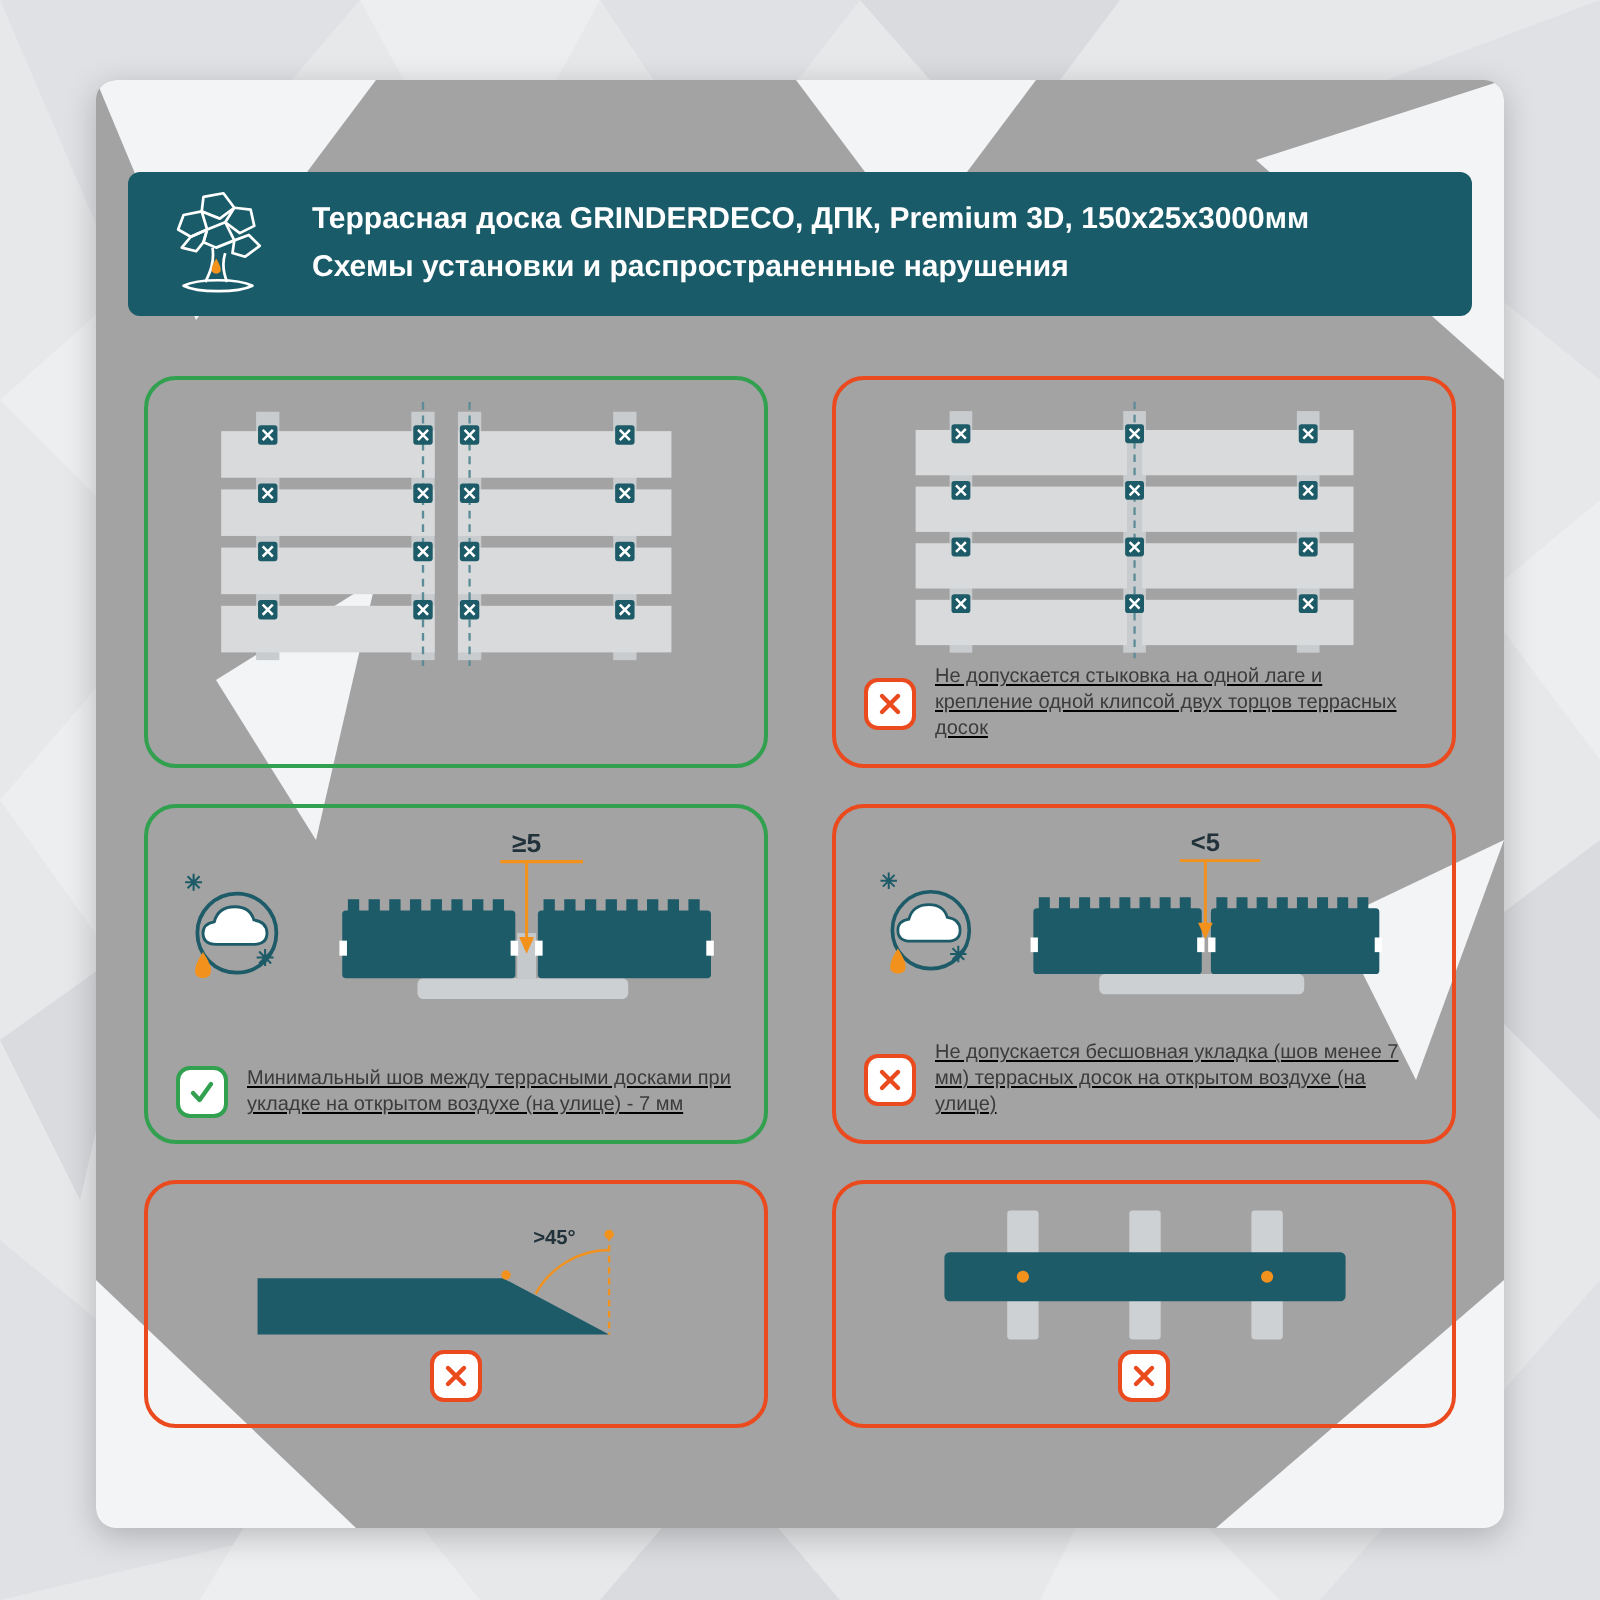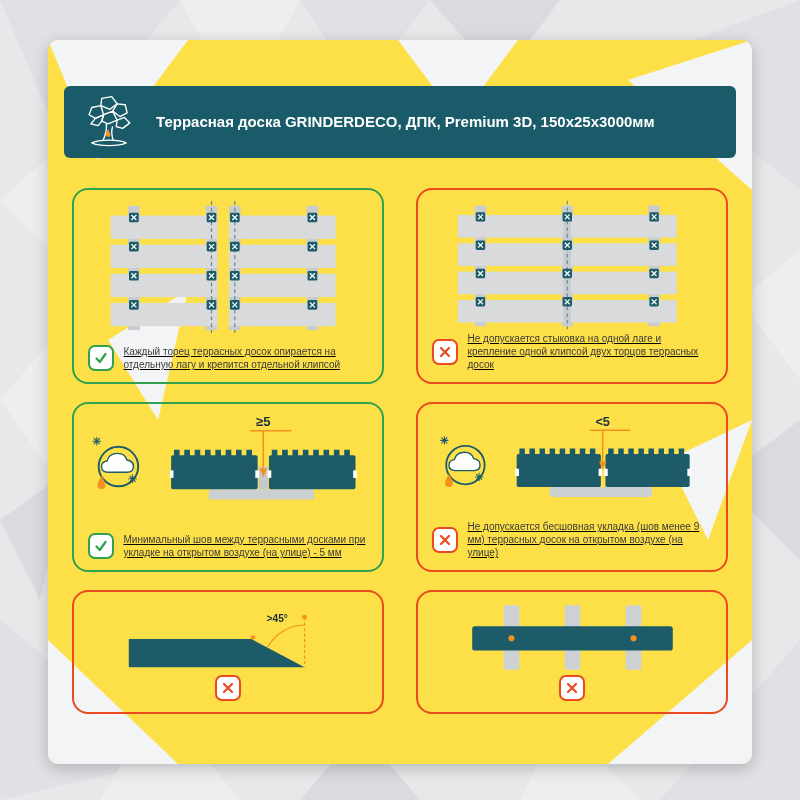--- a/index.html
+++ b/index.html
@@ -4,21 +4,21 @@
 <style>
   html,body{margin:0;padding:0;}
   body{
     width:800px;height:800px;position:relative;overflow:hidden;
     background:#e7e8ea;
     font-family:"Liberation Sans",sans-serif;
   }
   .bg-decor{position:absolute;left:0;top:0;z-index:0;pointer-events:none;}
   .card{
     position:absolute;left:48px;top:40px;width:704px;height:724px;
-    background:#fde047;border-radius:10px;z-index:1;overflow:hidden;
+    background:#a3a3a3;border-radius:10px;z-index:1;overflow:hidden;
     box-shadow:0 4px 16px rgba(0,0,0,.22);
   }
   .card-decor{position:absolute;left:0;top:0;z-index:0;pointer-events:none;}
   .card-content{position:relative;z-index:1;box-sizing:border-box;height:100%;padding:46px 16px 0;}
   .header{
     background:var(--header-teal,#195b68);border-radius:6px;height:72px;
     display:flex;align-items:center;gap:16px;padding:0 14px;
   }
   .logo-wrap{flex:none;width:62px;display:flex;justify-content:center;}
   .header-text{color:#fff;font-weight:bold;font-size:15px;line-height:1.6;}
@@ -124,20 +124,21 @@
             <polygon points="41,30 49,27 55,33 47,39 40,37"></polygon>
             <polygon points="17,28 26,24 24,31 20,36 12,34"></polygon>
             <path d="M29,34 C30,42 28,47 25,53 M36,37 C34,43 35,48 37,53"></path>
             <path d="M13,55 C21,51 43,51 51,55 C43,59 21,59 13,55 Z"></path>
           </g>
           <path d="M31,40 C33,43.5 34,45.5 33.2,47.5 A3.4,3.4 0 0 1 28.8,47.5 C28,45.5 29,43.5 31,40 Z" fill="#f2921d"></path>
         </svg>
       </div>
       <div class="header-text">
         <div>Террасная доска GRINDERDECO, ДПК, Premium 3D, 150х25х3000мм</div>
+        <div>Схемы установки и распространенные нарушения</div>
       </div>
     </div>
 
     <div class="panels">
 
       <div class="panel ok">
         <svg class="diagram" width="262" height="138" viewBox="0 0 270 142">
           <g fill="#c9ccce">
             <rect x="32" y="8" width="12" height="128"></rect>
             <rect x="112" y="8" width="12" height="128"></rect>
@@ -165,28 +166,20 @@
             <use href="#clip" x="222" y="50"></use>
           <use href="#clip" x="38" y="80"></use>
             <use href="#clip" x="118" y="80"></use>
             <use href="#clip" x="142" y="80"></use>
             <use href="#clip" x="222" y="80"></use>
           <use href="#clip" x="38" y="110"></use>
             <use href="#clip" x="118" y="110"></use>
             <use href="#clip" x="142" y="110"></use>
             <use href="#clip" x="222" y="110"></use>
         </svg>
-        <div class="caption-row">
-          <span class="status-icon ok-icon">
-            <svg width="14" height="14" viewBox="0 0 14 14">
-                <path d="M2.5,7.5 L5.8,11 L11.5,3" stroke="#31a04f" stroke-width="2.2" fill="none" stroke-linecap="round" stroke-linejoin="round"></path>
-              </svg>
-          </span>
-          <div class="caption-text">Каждый торец террасных досок опирается на отдельную лагу и крепится отдельной клипсой</div>
-        </div>
       </div>
 
       <div class="panel bad">
         <svg class="diagram" width="262" height="138" viewBox="0 0 270 142">
           <g fill="#c9ccce">
             <rect x="32" y="8" width="12" height="128"></rect>
             <rect x="124" y="8" width="12" height="128"></rect>
             <rect x="216" y="8" width="12" height="128"></rect>
           </g>
           <g fill="#d8dadb">
@@ -233,41 +226,41 @@
           <path d="M168,20H212 M182,20V62" stroke="#f2921d" stroke-width="1.6" fill="none"></path>
           <polygon points="178,60 186,60 182,69" fill="#f2921d"></polygon>
           <text x="182" y="15" text-anchor="middle" font-size="14">≥5</text>
         </svg>
         <div class="caption-row">
           <span class="status-icon ok-icon">
             <svg width="14" height="14" viewBox="0 0 14 14">
                 <path d="M2.5,7.5 L5.8,11 L11.5,3" stroke="#31a04f" stroke-width="2.2" fill="none" stroke-linecap="round" stroke-linejoin="round"></path>
               </svg>
           </span>
-          <div class="caption-text">Минимальный шов между террасными досками при укладке на открытом воздухе (на улице) - 5 мм</div>
+          <div class="caption-text">Минимальный шов между террасными досками при укладке на открытом воздухе (на улице) - 7 мм</div>
         </div>
       </div>
 
       <div class="panel bad">
         <svg class="diagram" width="273" height="111" viewBox="0 0 290 118">
           <use href="#weather" x="2" y="24"></use>
           <rect x="120" y="82" width="112" height="11" rx="3" fill="#cdd0d3"></rect>
           <use href="#board-sec" x="84" y="40"></use>
           <use href="#board-sec" x="181" y="40"></use>
           <path d="M164,20H208 M178,20V56" stroke="#f2921d" stroke-width="1.6" fill="none"></path>
           <polygon points="174,54 182,54 178,63" fill="#f2921d"></polygon>
           <text x="178" y="15" text-anchor="middle" font-size="14">&lt;5</text>
         </svg>
         <div class="caption-row">
           <span class="status-icon bad-icon">
             <svg width="14" height="14" viewBox="0 0 14 14">
                 <path d="M3,3 L11,11 M11,3 L3,11" stroke="#ea4a1e" stroke-width="2.2" stroke-linecap="round"></path>
               </svg>
           </span>
-          <div class="caption-text">Не допускается бесшовная укладка (шов менее 9 мм) террасных досок на открытом воздухе (на улице)</div>
+          <div class="caption-text">Не допускается бесшовная укладка (шов менее 7 мм) террасных досок на открытом воздухе (на улице)</div>
         </div>
       </div>
 
       <div class="panel bad">
         <svg class="diagram" width="250" height="83" viewBox="0 0 290 96">
           <polygon points="18,50 175,50 243,86 18,86" fill="#1d5b68"></polygon>
           <path d="M243,22V86" stroke="#f2921d" stroke-width="1.5" stroke-dasharray="4 3" fill="none"></path>
           <path d="M243,32 A54,54 0 0 0 196,60" stroke="#f2921d" stroke-width="1.5" fill="none"></path>
           <circle cx="243" cy="22" r="3" fill="#f2921d"></circle>
           <circle cx="177" cy="48" r="3" fill="#f2921d"></circle>

